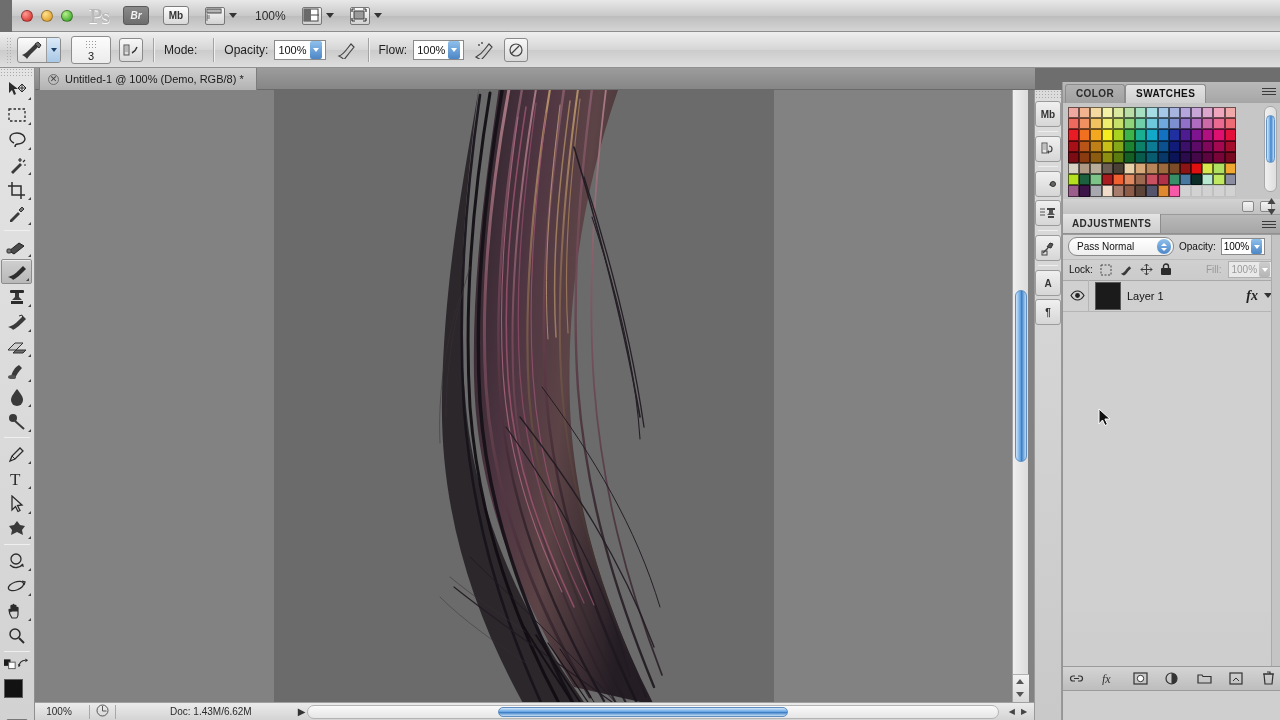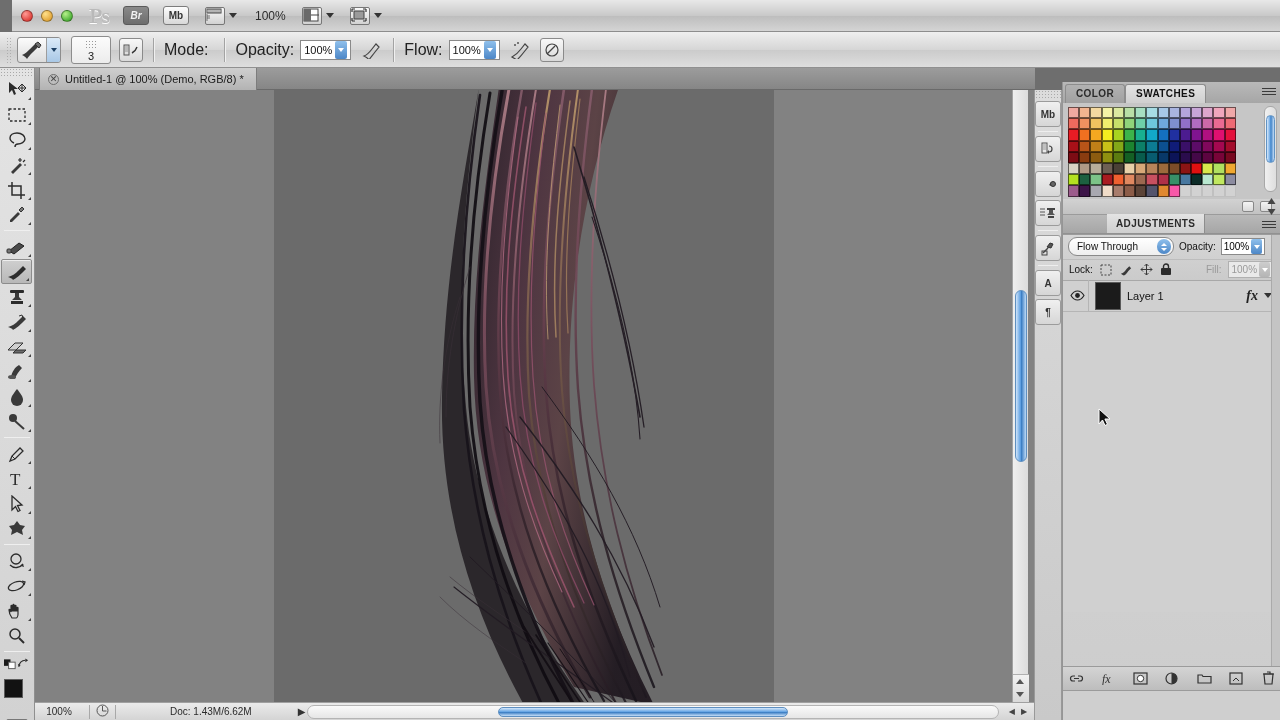--- a/index.html
+++ b/index.html
@@ -81,21 +81,21 @@
   .brushsize .num{ font-size:11px;color:#1a1a1a;padding-bottom:1px;}
   .brushsize .dots{ position:absolute;top:3px;left:50%;transform:translateX(-50%);
       width:12px;height:10px;
       background-image:radial-gradient(#999 1px,transparent 1px); background-size:3px 3px;}
   .sq-btn{
     width:24px;height:24px;border:1px solid #8a8a8a;border-radius:3px;
     background:linear-gradient(#f8f8f8,#d9d9d9);
     display:flex;align-items:center;justify-content:center; margin-left:8px;
   }
   .sep{ width:1px;height:24px;background:#a3a3a3;margin:0 10px;box-shadow:1px 0 0 #f0f0f0;}
-  .lbl{ font-size:16px;color:#222; margin-right:6px;}
+  .lbl{ font-size:12px;color:#222; margin-right:6px;}
   .combo{
     height:21px;border:1px solid #8a8a8a;border-radius:10px;
     background:linear-gradient(#ffffff,#f0f0f0);
     display:flex;align-items:center; position:relative; padding-left:9px; min-width:118px;
     font-size:11px;color:#111;
   }
   .combo .arrows{
     position:absolute;right:2px;top:1px;width:15px;height:17px;border-radius:8px;
     background:linear-gradient(#8fc0ec,#4d87c7);
     display:flex;flex-direction:column;align-items:center;justify-content:center;gap:2px;
@@ -217,21 +217,21 @@
     background:linear-gradient(90deg,#f0f0f0,#dedede);border:1px solid #a8a8a8;border-radius:6px;}
   .swthumb{ position:absolute;left:1px;top:8px;width:9px;height:48px;border-radius:5px;
     background:linear-gradient(90deg,#d6e8fb,#68a6e4 45%,#3d7fc4 55%,#c5def8);border:1px solid #6193c4;}
   .swarrow{ position:absolute;right:4px;width:9px;height:8px;}
   .swfoot{ height:15px;background:linear-gradient(#d2d2d2,#c2c2c2); display:flex;align-items:center;
     justify-content:flex-end; gap:6px; padding-right:8px;}
   .swfoot .b{ width:12px;height:11px;border:1px solid #888;border-radius:2px;
     background:linear-gradient(#f4f4f4,#dadada);}
 
   .adjhdr{ height:19px; background:linear-gradient(#b9b9b9,#a6a6a6); display:flex;align-items:center;
-    position:relative; border-bottom:1px solid #919191;padding-left:44px;}
+    position:relative; border-bottom:1px solid #919191;}
   .adjtab{ padding:3px 9px;font-size:10px;font-weight:bold;color:#2b2b2b;letter-spacing:.4px;
     background:linear-gradient(#e3e3e3,#cfcfcf); border-right:1px solid #8d8d8d;height:19px;
     display:flex;align-items:center;}
 
   .layerbody{ background:linear-gradient(#d6d6d6,#cbcbcb); }
   .lrow{ display:flex;align-items:center;height:24px;padding:2px 5px;gap:5px;}
   .blendsel{
     height:19px;width:106px;border:1px solid #8a8a8a;border-radius:9px;
     background:linear-gradient(#fff,#efefef);display:flex;align-items:center;padding-left:8px;
     position:relative;font-size:10px;color:#111;
@@ -919,21 +919,21 @@
             <i></i>
           </div>
       </div>
     </div>
 
     <div class="panel" style="height:456px;position:relative">
 
       <div class="layerbody">
         <div class="lrow">
           <div class="blendsel">
-            <span>Flow Through</span>
+            <span>Pass Normal</span>
             <div class="arrows">
               <div class="ar-up"></div>
               <div class="ar-dn"></div>
             </div>
           </div>
           <span class="oplbl">Opacity:</span>
           <div class="opfield">
             <span>100%</span>
             <div class="ddb">
                 <div class="ddb-caret"></div>

